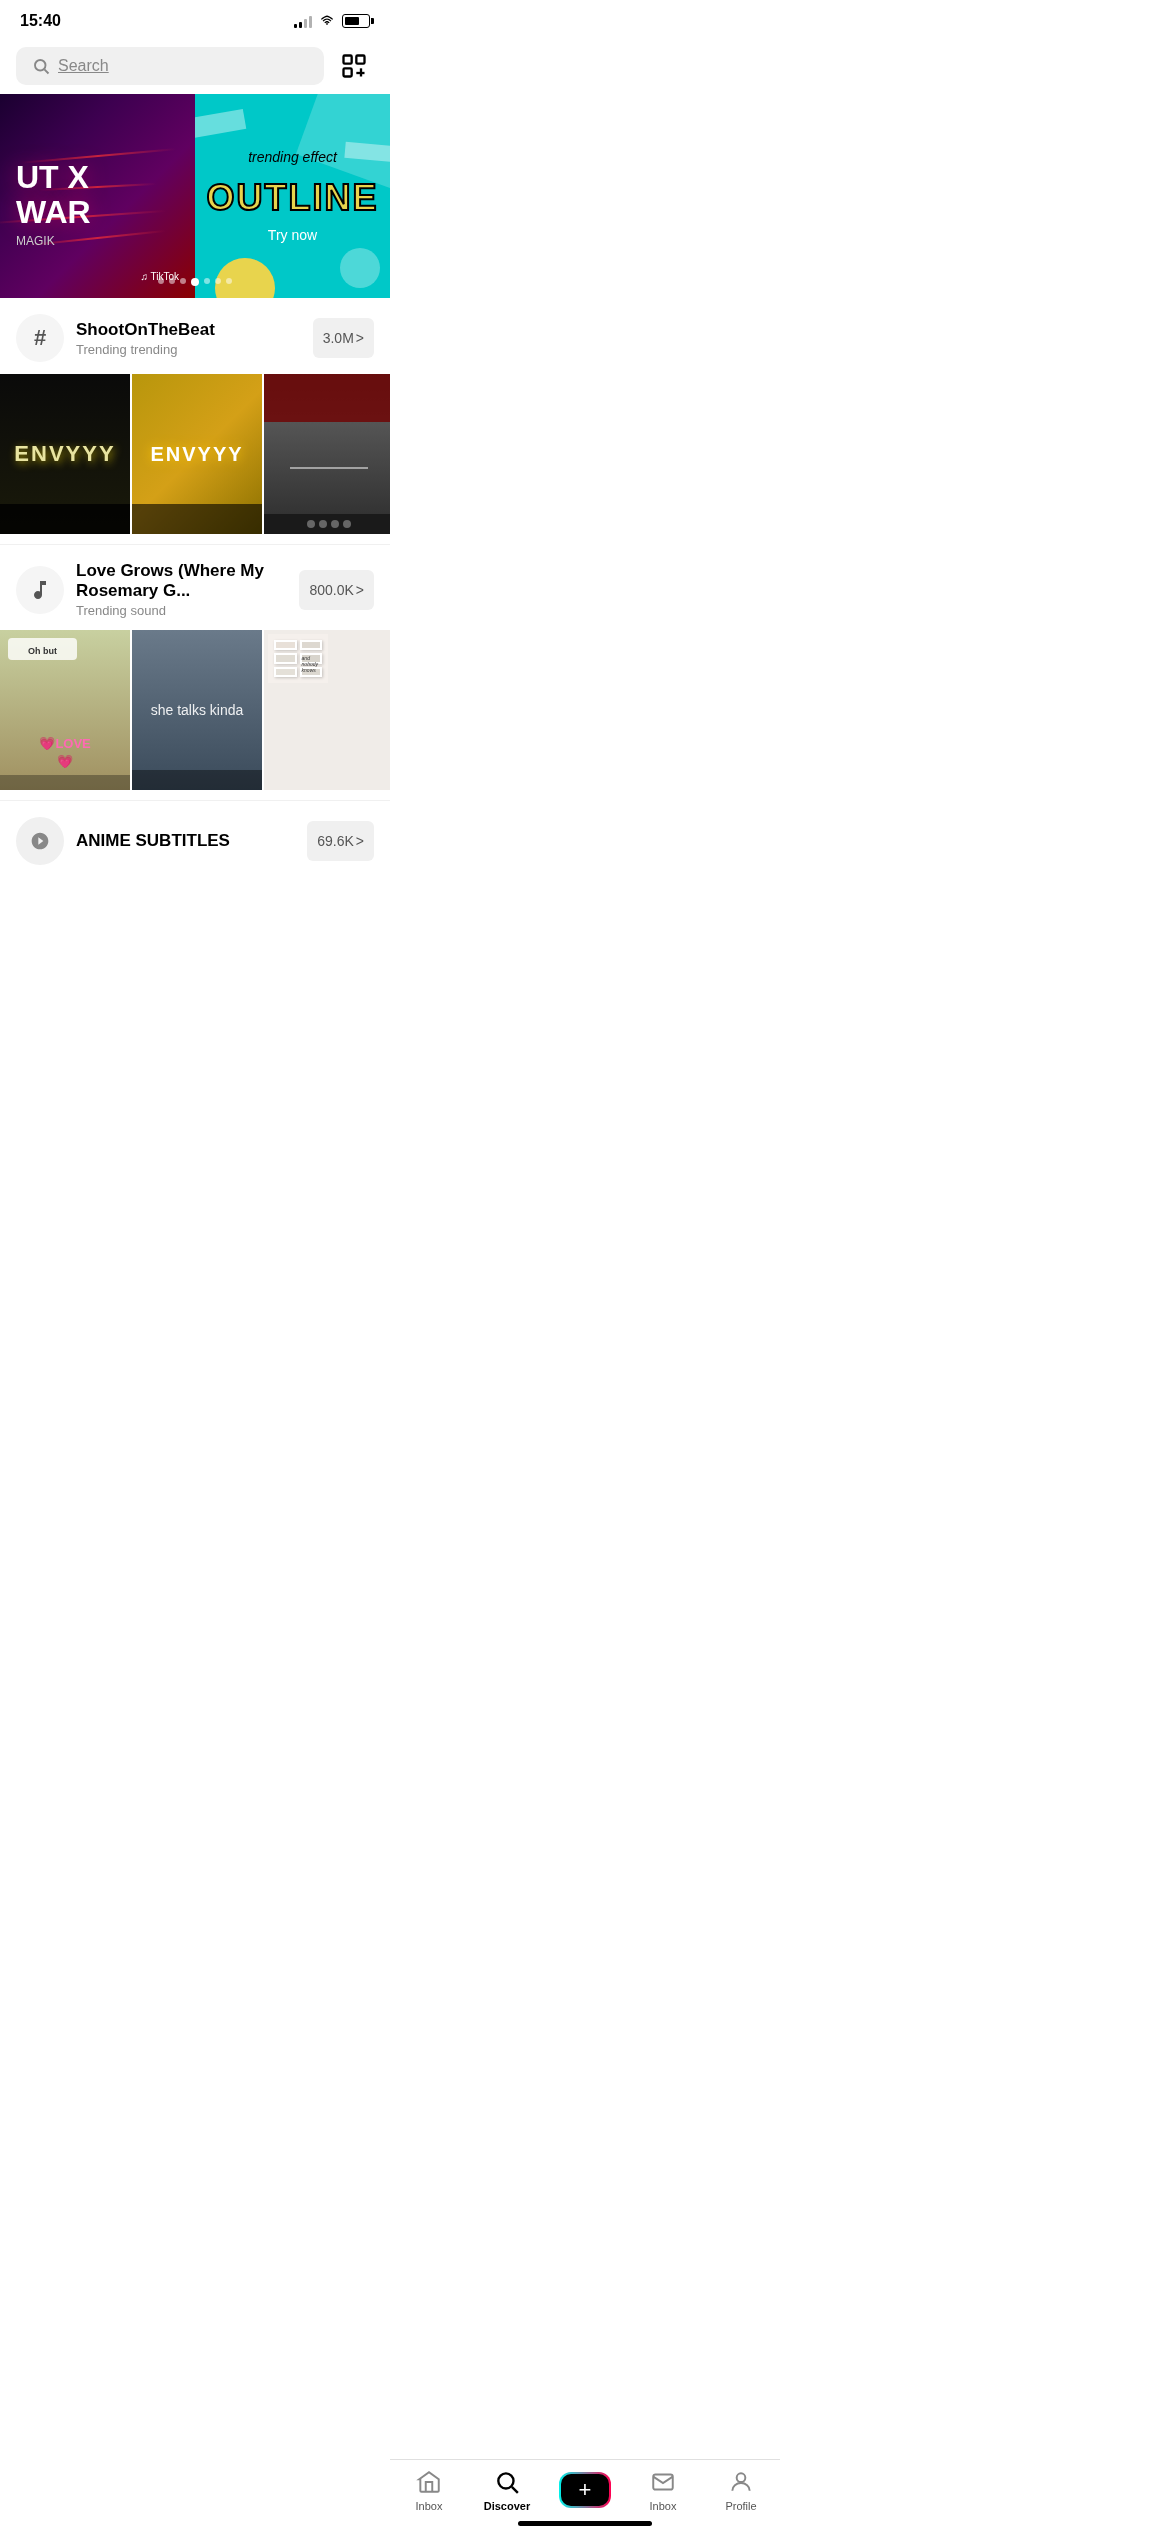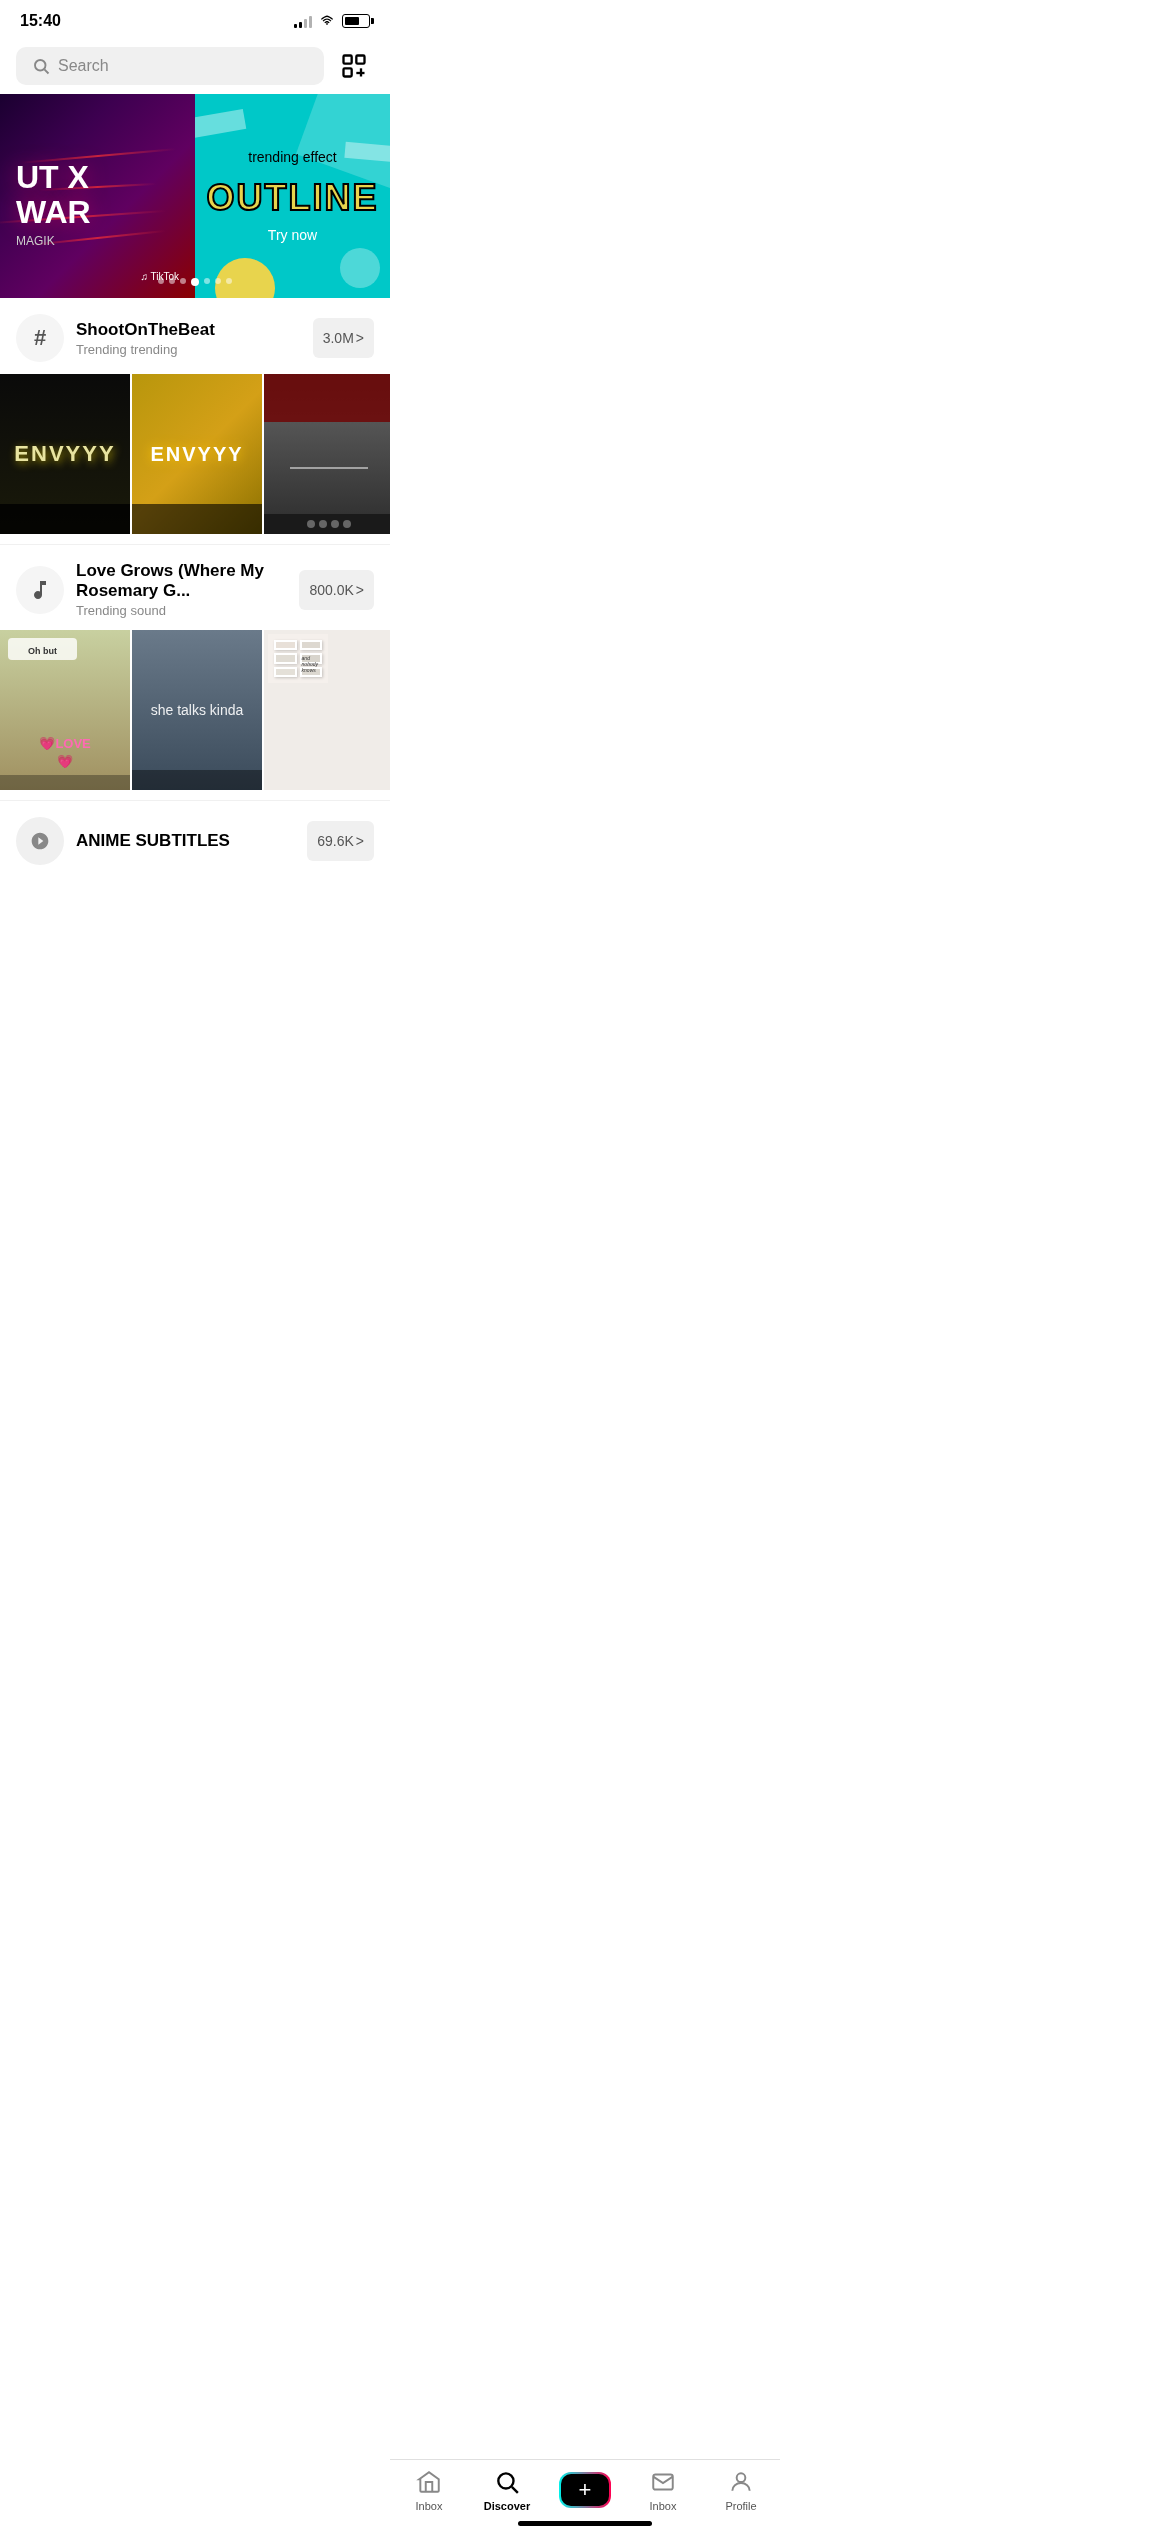--- a/index.html
+++ b/index.html
@@ -99,20 +99,21 @@
       gap: 8px;
     }
     .search-icon-svg {
       width: 18px;
       height: 18px;
       color: #666;
     }
     .search-placeholder {
       color: #888;
       font-size: 16px;
+      text-decoration: underline;
     }
     .scan-btn {
       width: 40px;
       height: 40px;
       display: flex;
       align-items: center;
       justify-content: center;
     }
     .scan-icon {
       width: 28px;
@@ -196,20 +197,21 @@
       height: 16px;
       background: rgba(255,255,255,0.4);
       transform: rotate(5deg);
     }
     .trending-effect-text {
       font-size: 14px;
       color: #000;
       font-weight: 500;
       margin-bottom: 12px;
       z-index: 1;
+      font-style: italic;
     }
     .outline-text {
       font-size: 36px;
       font-weight: 900;
       color: #e8d44d;
       letter-spacing: 2px;
       z-index: 1;
       -webkit-text-stroke: 2px #000;
       text-stroke: 2px #000;
     }

